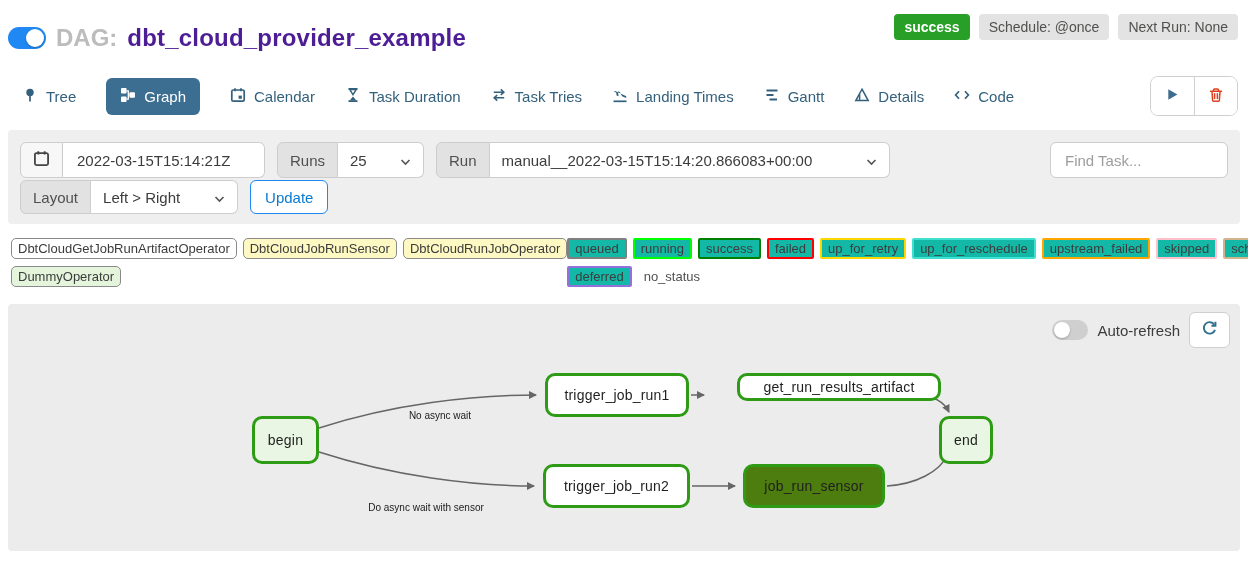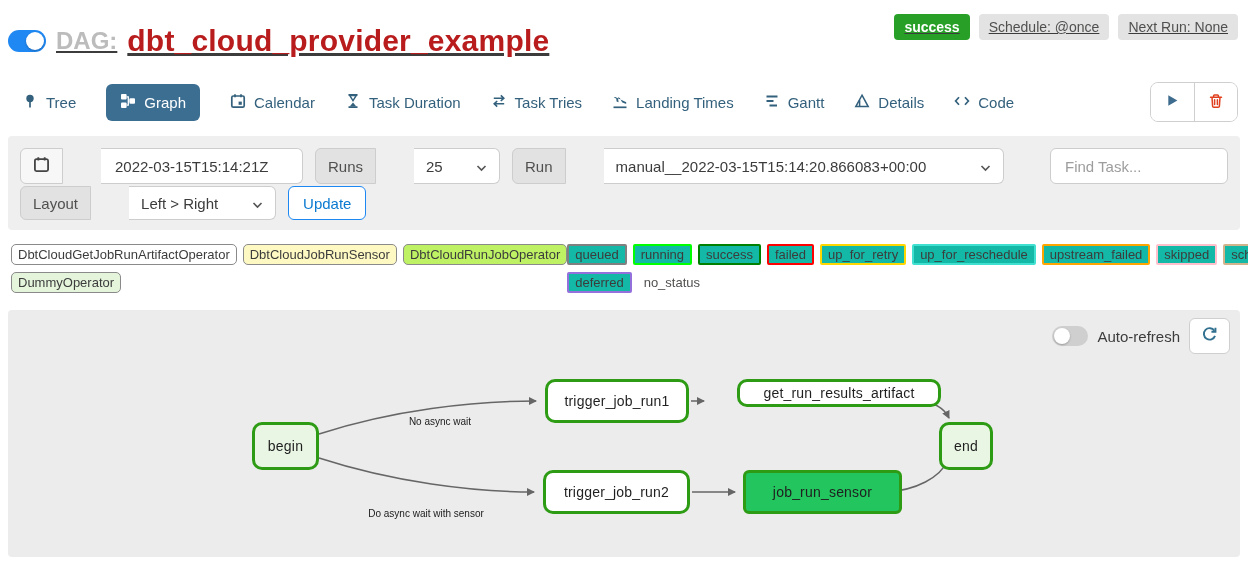--- a/index.html
+++ b/index.html
@@ -4,48 +4,48 @@
 <style>
   * { box-sizing: border-box; }
   html,body { margin:0; padding:0; }
   body {
     width:1248px; height:565px; overflow:hidden;
     background:#ffffff;
     font-family:"Liberation Sans","DejaVu Sans",sans-serif;
     color:#3c3c3c;
   }
   
-  .header { display:flex; justify-content:space-between; align-items:flex-start; padding:14px 10px 0 8px;text-decoration:underline; }
+  .header { display:flex; justify-content:space-between; align-items:flex-start; padding:14px 10px 0 8px; }
   .title-group { display:flex; align-items:center; gap:10px; padding-top:10px; }
   .toggle { width:38px; height:22px; border-radius:12px; position:relative; cursor:pointer; flex:0 0 auto; }
   .toggle.on { background:#2088f2; }
   .toggle.off { background:#cfcfcf; }
   .toggle .knob { position:absolute; top:2px; width:18px; height:18px; border-radius:50%; background:#fff; box-shadow:0 1px 2px rgba(0,0,0,.25); }
   .toggle.on .knob { right:2px; }
   .toggle.off .knob { left:2px; }
   .dag-prefix { font-size:24px; font-weight:700; color:#bcbcbc; }
-  .dag-name { font-size:30px; font-weight:700; color:#b91c1c; letter-spacing:.2px;text-align:center; }
+  .dag-name { font-size:24px; font-weight:700; color:#4c1d95; letter-spacing:.2px;text-align:center; }
   .badges { display:flex; gap:9px; align-items:center; }
   .badge { font-size:14px; padding:5px 10px; border-radius:4px; white-space:nowrap; }
   .badge.green { background:#28a028; color:#fff; font-weight:600; }
   .badge.gray { background:#e3e3e3; color:#51504f; }
   
   .tabbar { display:flex; align-items:center; margin:24px 10px 0 8px; }
   .tabs { display:flex; align-items:center; gap:30px; padding-left:14px; flex:1; }
   .tab { display:flex; align-items:center; gap:8px; font-size:15px; color:#33607c; cursor:pointer; padding:9px 0; text-decoration:none; white-space:nowrap; }
   .tab svg { flex:0 0 auto; }
   .tab.active { background:#3c6e91; color:#ffffff; border-radius:6px; padding:9px 14px; }
   .action-group { display:flex; border:1px solid #cfcfcf; border-radius:8px; overflow:hidden; background:#fff; }
   .action-btn { width:43px; height:38px; display:flex; align-items:center; justify-content:center; background:#fff; border:none; cursor:pointer; }
   .action-btn + .action-btn { border-left:1px solid #cfcfcf; }
   
   .filter-panel { margin:14px 8px 0; background:#efefef; border-radius:4px; padding:12px 12px 10px; }
   .frow { display:flex; align-items:center; }
   .frow + .frow { margin-top:2px; }
-  .group { display:flex; align-items:center;gap:38px; }
+  .group { display:flex; align-items:center; }
   .addon { display:flex; align-items:center; justify-content:center; background:#e2e2e2; border:1px solid #cdcdcd; border-radius:6px 0 0 6px; padding:0 12px; font-size:15px; color:#51504f; height:36px; }
   .addon.lite { background:#f7f7f7; }
   .field { background:#fff; border:1px solid #cdcdcd; border-left:none; border-radius:0 6px 6px 0; height:36px; font-size:15px; color:#3c3c3c; display:flex; align-items:center; }
   input.field { padding:0 14px; font-family:inherit; outline:none; }
   .select { padding:0 12px; gap:12px; justify-content:space-between; cursor:pointer; }
   .standalone { border-radius:6px; border-left:1px solid #cdcdcd; }
   .gap { width:12px; flex:0 0 auto; }
   .find-task { margin-left:auto; width:178px; border:1px solid #cdcdcd; border-radius:6px; }
   .find-task::placeholder { color:#9d9d9d; }
   .update-btn { margin-left:12px; height:36px; padding:0 14px; background:#fff; color:#0b7ad1; border:1.5px solid #1e88f2; border-radius:6px; font-size:15px; font-family:inherit; cursor:pointer; }
@@ -218,21 +218,21 @@
     </div>
     <button class="update-btn">Update</button>
   </div>
 </div>
 
 <div class="legend">
   <div class="legend-col-ops">
       <div class="legend-row">
         <span class="op-badge" style="background: rgb(255, 255, 255);">DbtCloudGetJobRunArtifactOperator</span>
         <span class="op-badge" style="background: #fef9c3;">DbtCloudJobRunSensor</span>
-        <span class="op-badge" style="background: #bef264;">DbtCloudRunJobOperator</span>
+        <span class="op-badge" style="background: #fef9c3;">DbtCloudRunJobOperator</span>
       </div>
       <div class="legend-row">
         <span class="op-badge" style="background: rgb(228, 245, 220);">DummyOperator</span>
       </div>
     </div>
   <div class="legend-col-status">
       <div class="legend-row">
         <span class="status-badge" style="border-color: rgb(128, 128, 128);">queued</span>
         <span class="status-badge" style="border-color: rgb(0, 255, 0);">running</span>
         <span class="status-badge" style="border-color: rgb(0, 128, 0);">success</span>
@@ -275,21 +275,21 @@
         <path d="M683 91 L 696 91" class="edge" marker-end="url(#arrow)"></path>
         <path d="M910 91 C 928 92, 937 100, 941 108" class="edge" marker-end="url(#arrow)"></path>
         <path d="M684 182 L 727 182" class="edge" marker-end="url(#arrow)"></path>
         <path d="M879 182 C 908 180, 932 168, 940 150" class="edge" marker-end="url(#arrow)"></path>
       </svg>
     <div>
         <div class="gnode" style="left: 244px; top: 112px; width: 67px; height: 48px; background: rgb(233, 246, 227); border-color: rgb(45, 156, 20);">begin</div>
         <div class="gnode" style="left: 537px; top: 69px; width: 144px; height: 44px; background: rgb(255, 255, 255); border-color: rgb(45, 156, 20);">trigger_job_run1</div>
         <div class="gnode" style="left: 729px; top: 69px; width: 204px; height: 28px; background: rgb(255, 255, 255); border-color: rgb(45, 156, 20);">get_run_results_artifact</div>
         <div class="gnode" style="left: 535px; top: 160px; width: 147px; height: 44px; background: rgb(255, 255, 255); border-color: rgb(45, 156, 20);">trigger_job_run2</div>
-        <div class="gnode" style="left: 735px; top: 160px; width: 159px; height: 44px; background: #22c55e; border-color: rgb(45, 156, 20); border-radius: 6px;">job_run_sensor</div>
+        <div class="gnode" style="left: 735px; top: 160px; width: 142px; height: 44px; background: #4d7c0f; border-color: rgb(45, 156, 20);">job_run_sensor</div>
         <div class="gnode" style="left: 931px; top: 112px; width: 54px; height: 48px; background: rgb(233, 246, 227); border-color: rgb(45, 156, 20);">end</div>
       </div>
     <div>
         <div class="edge-label" style="left: 432px; top: 111px;">No async wait</div>
         <div class="edge-label" style="left: 418px; top: 203px;">Do async wait with sensor</div>
       </div>
   </div>
 </div>
 
 </body></html>

